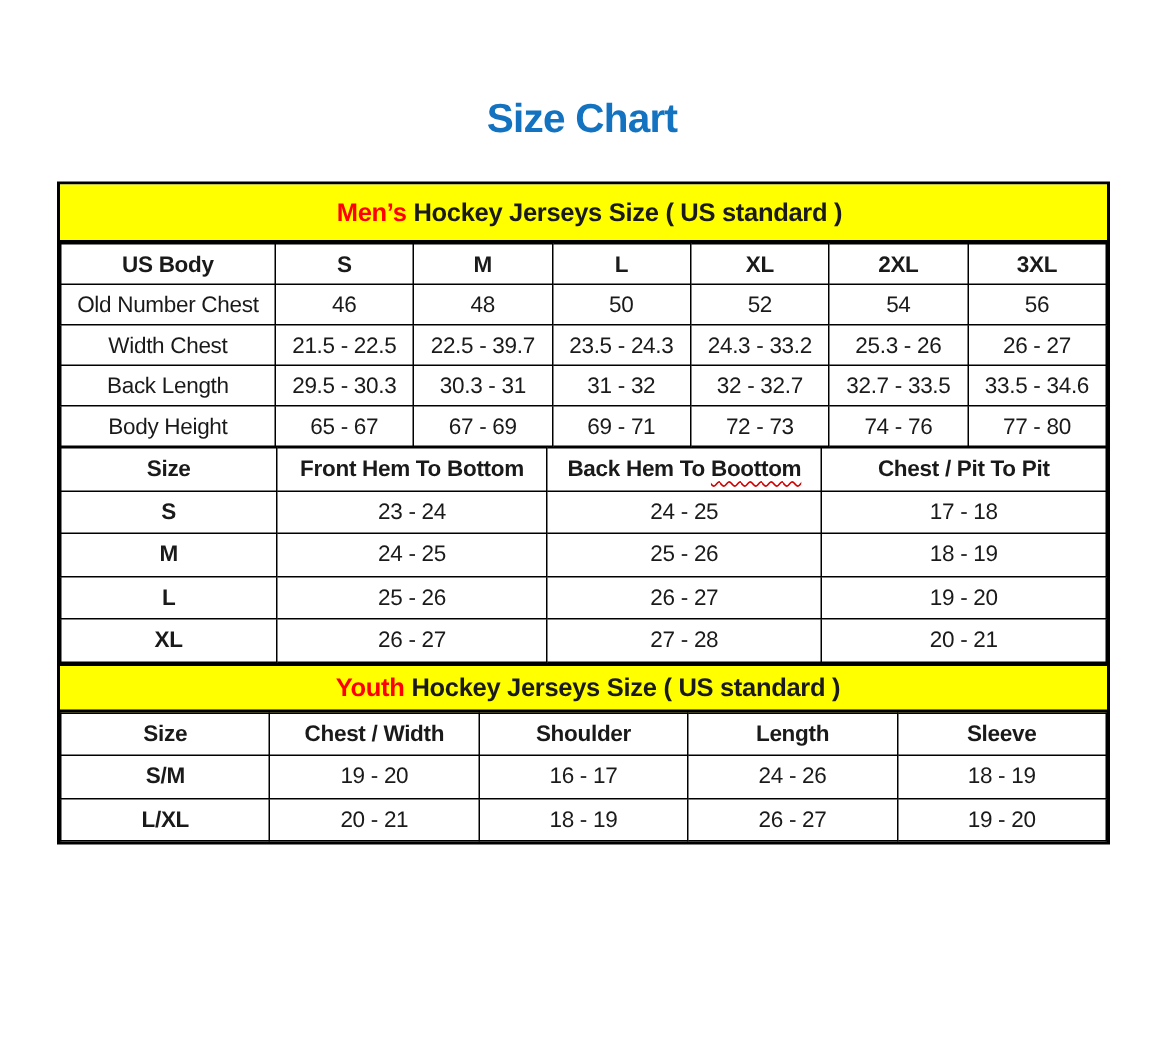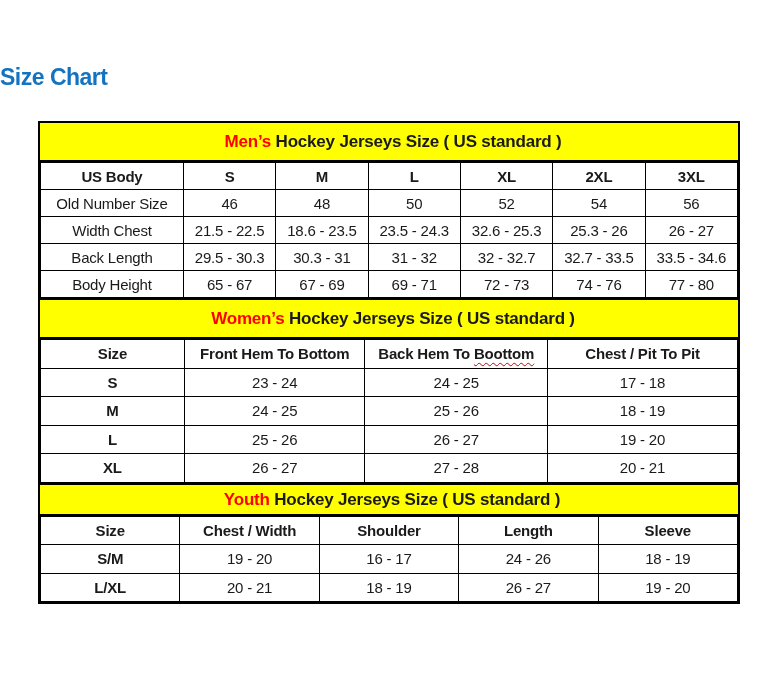--- a/index.html
+++ b/index.html
@@ -12,22 +12,22 @@
   }
   html,body{margin:0;padding:0;}
   body{
     width:776px;height:692px;overflow:hidden;position:relative;
     background:#ffffff;
     font-family:"Liberation Sans",sans-serif;
     color:var(--text);
   }
   .page-title{
     position:absolute;top:64px;left:0;width:100%;
-    text-align:left;
-    font-size:23px;font-weight:bold;
+    text-align:center;
+    font-size:27px;font-weight:bold;
     color:var(--title-blue);
     letter-spacing:-0.5px;
     margin:0;
   }
   .size-chart{
     position:absolute;top:121px;left:38px;width:702px;
     border:2.5px solid var(--border-black);
     box-sizing:border-box;
     background:#ffffff;
   }
@@ -96,34 +96,34 @@
           <th>S</th>
           <th>M</th>
           <th>L</th>
           <th>XL</th>
           <th>2XL</th>
           <th>3XL</th>
         </tr>
       </thead>
       <tbody>
         <tr>
-          <td>Old Number Size</td>
+          <td>Old Number Chest</td>
           <td>46</td>
           <td>48</td>
           <td>50</td>
           <td>52</td>
           <td>54</td>
           <td>56</td>
         </tr>
         <tr>
           <td>Width Chest</td>
           <td>21.5 - 22.5</td>
-          <td>18.6 - 23.5</td>
+          <td>22.5 - 39.7</td>
           <td>23.5 - 24.3</td>
-          <td>32.6 - 25.3</td>
+          <td>24.3 - 33.2</td>
           <td>25.3 - 26</td>
           <td>26 - 27</td>
         </tr>
         <tr>
           <td>Back Length</td>
           <td>29.5 - 30.3</td>
           <td>30.3 - 31</td>
           <td>31 - 32</td>
           <td>32 - 32.7</td>
           <td>32.7 - 33.5</td>
@@ -133,21 +133,20 @@
           <td>Body Height</td>
           <td>65 - 67</td>
           <td>67 - 69</td>
           <td>69 - 71</td>
           <td>72 - 73</td>
           <td>74 - 76</td>
           <td>77 - 80</td>
         </tr>
       </tbody>
     </table>
-    <div class="banner"><span class="hl">Women’s</span><span> Hockey Jerseys Size ( US standard )</span></div>
     <table class="size-table t-womens">
       <colgroup>
         <col style="width: 20.65%;">
         <col style="width: 25.9%;">
         <col style="width: 26.2%;">
         <col style="width: 27.25%;">
       </colgroup>
       <thead>
         <tr>
           <th>Size</th>

